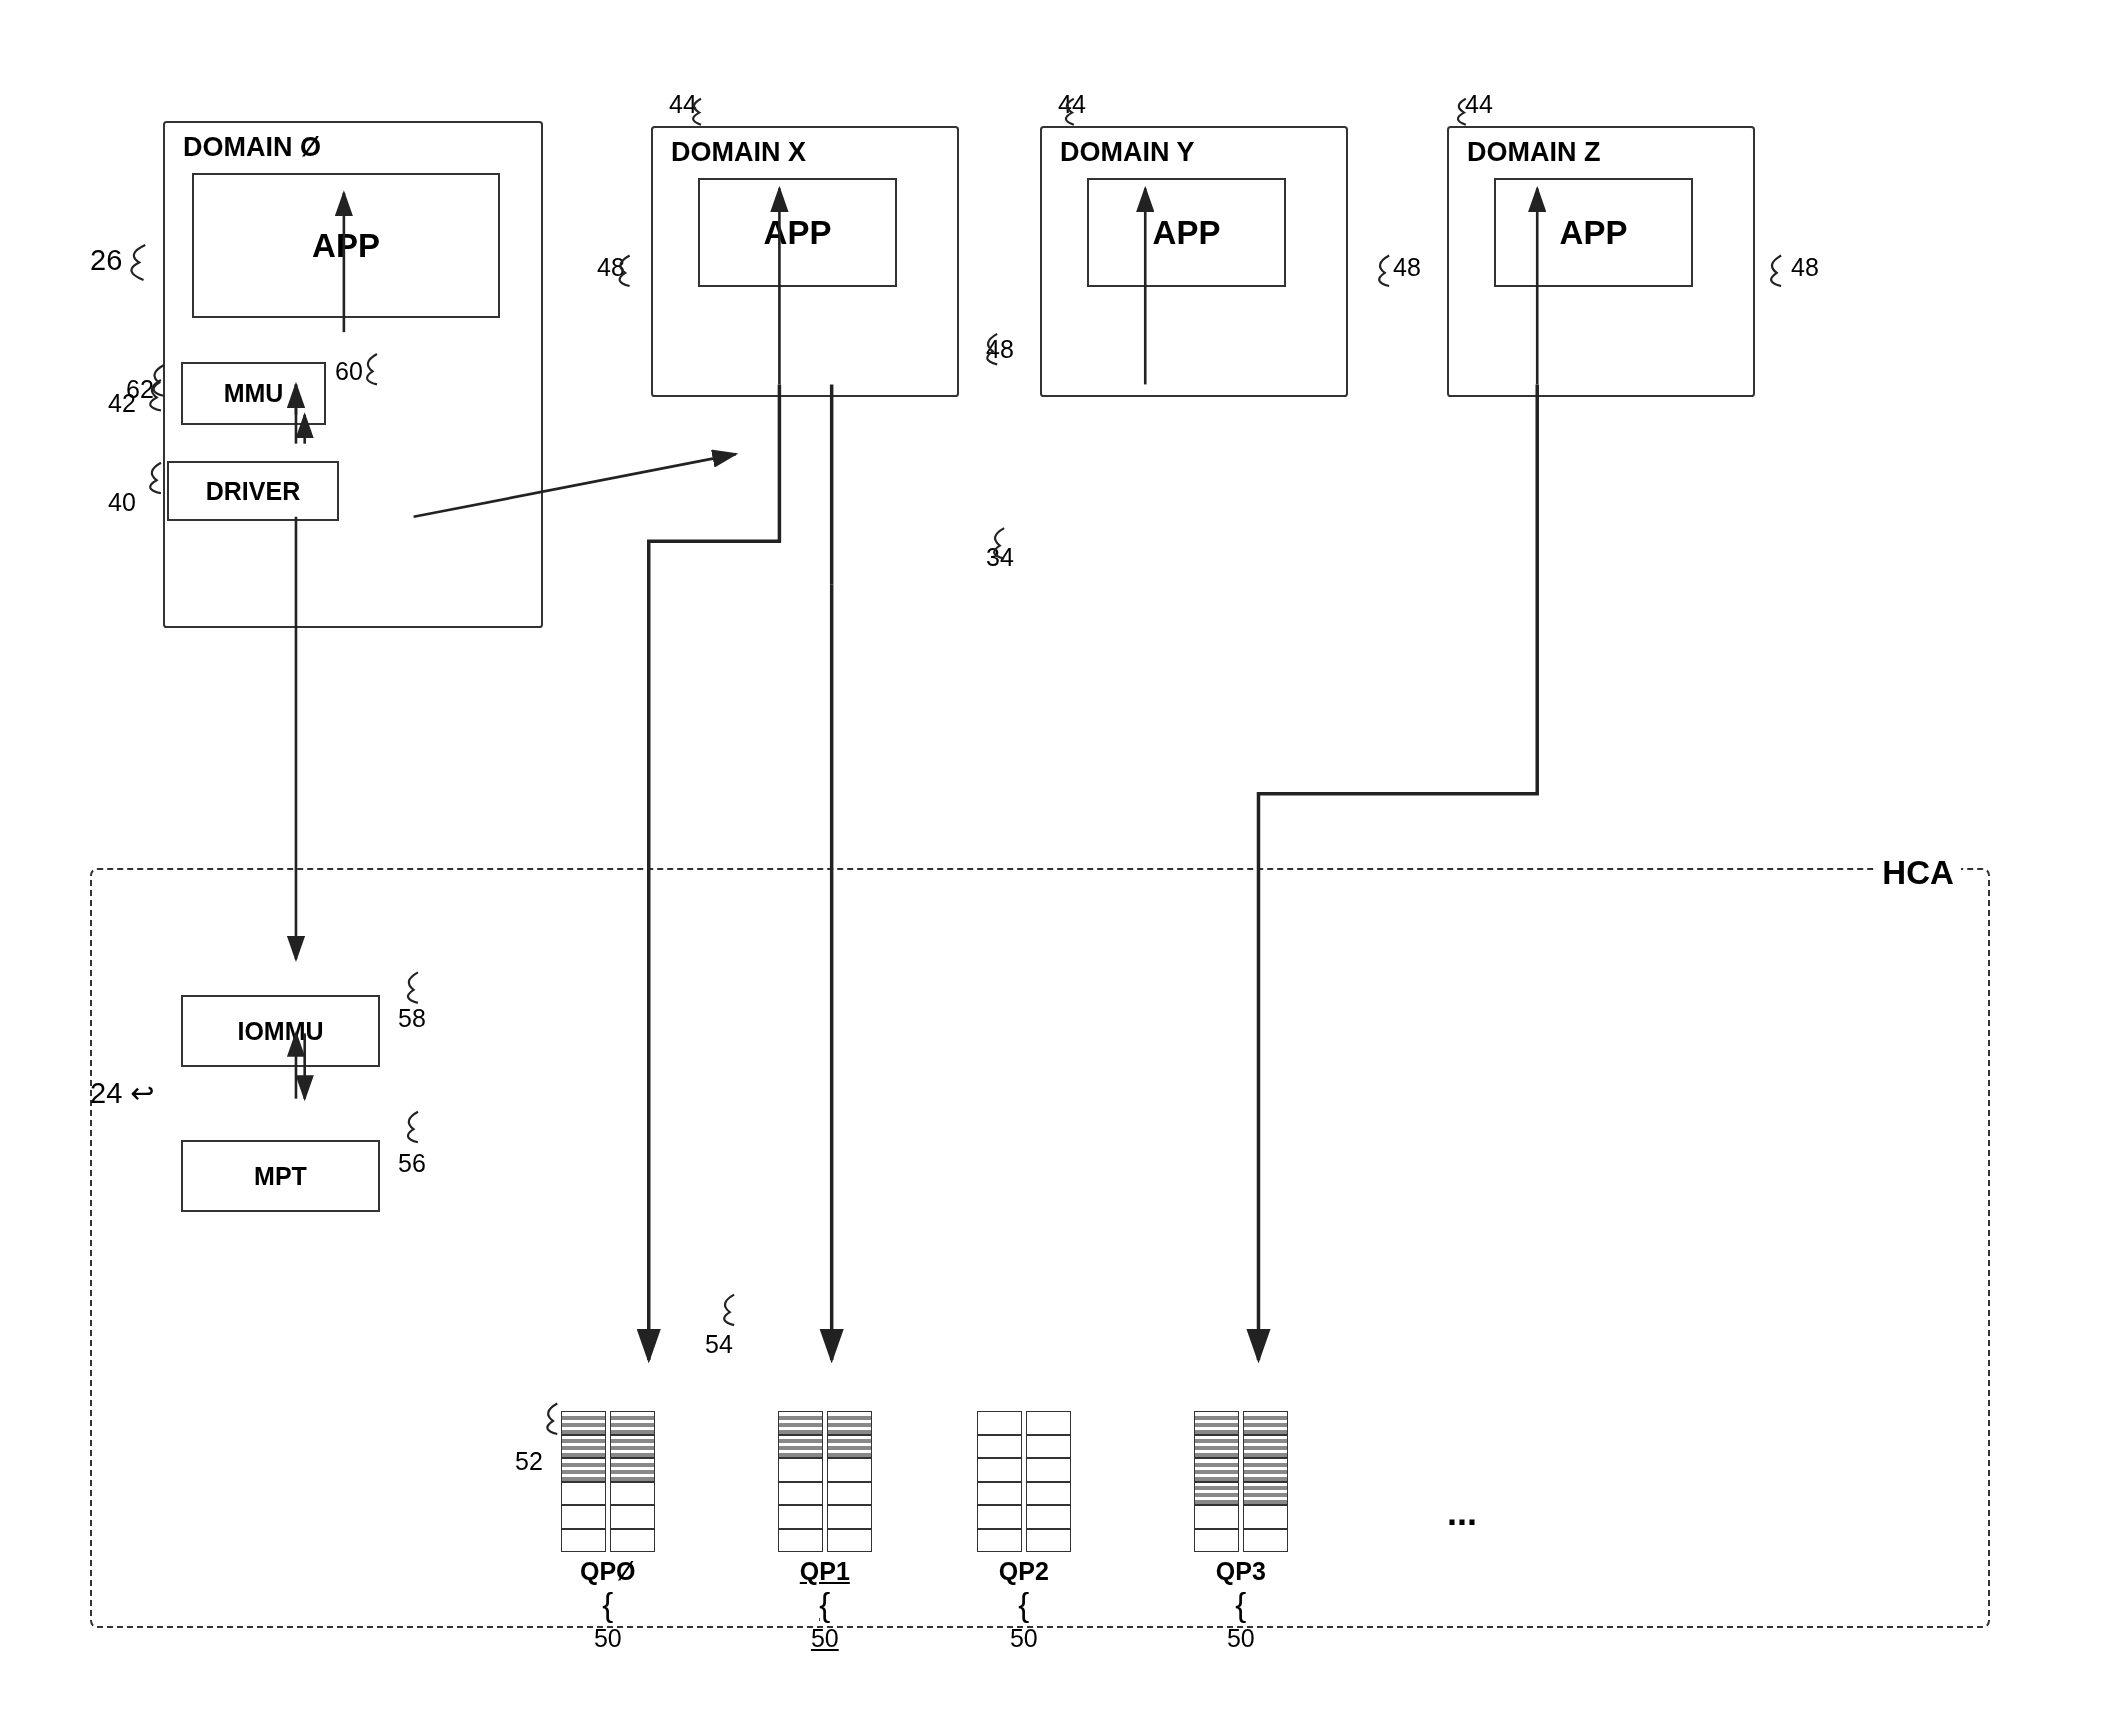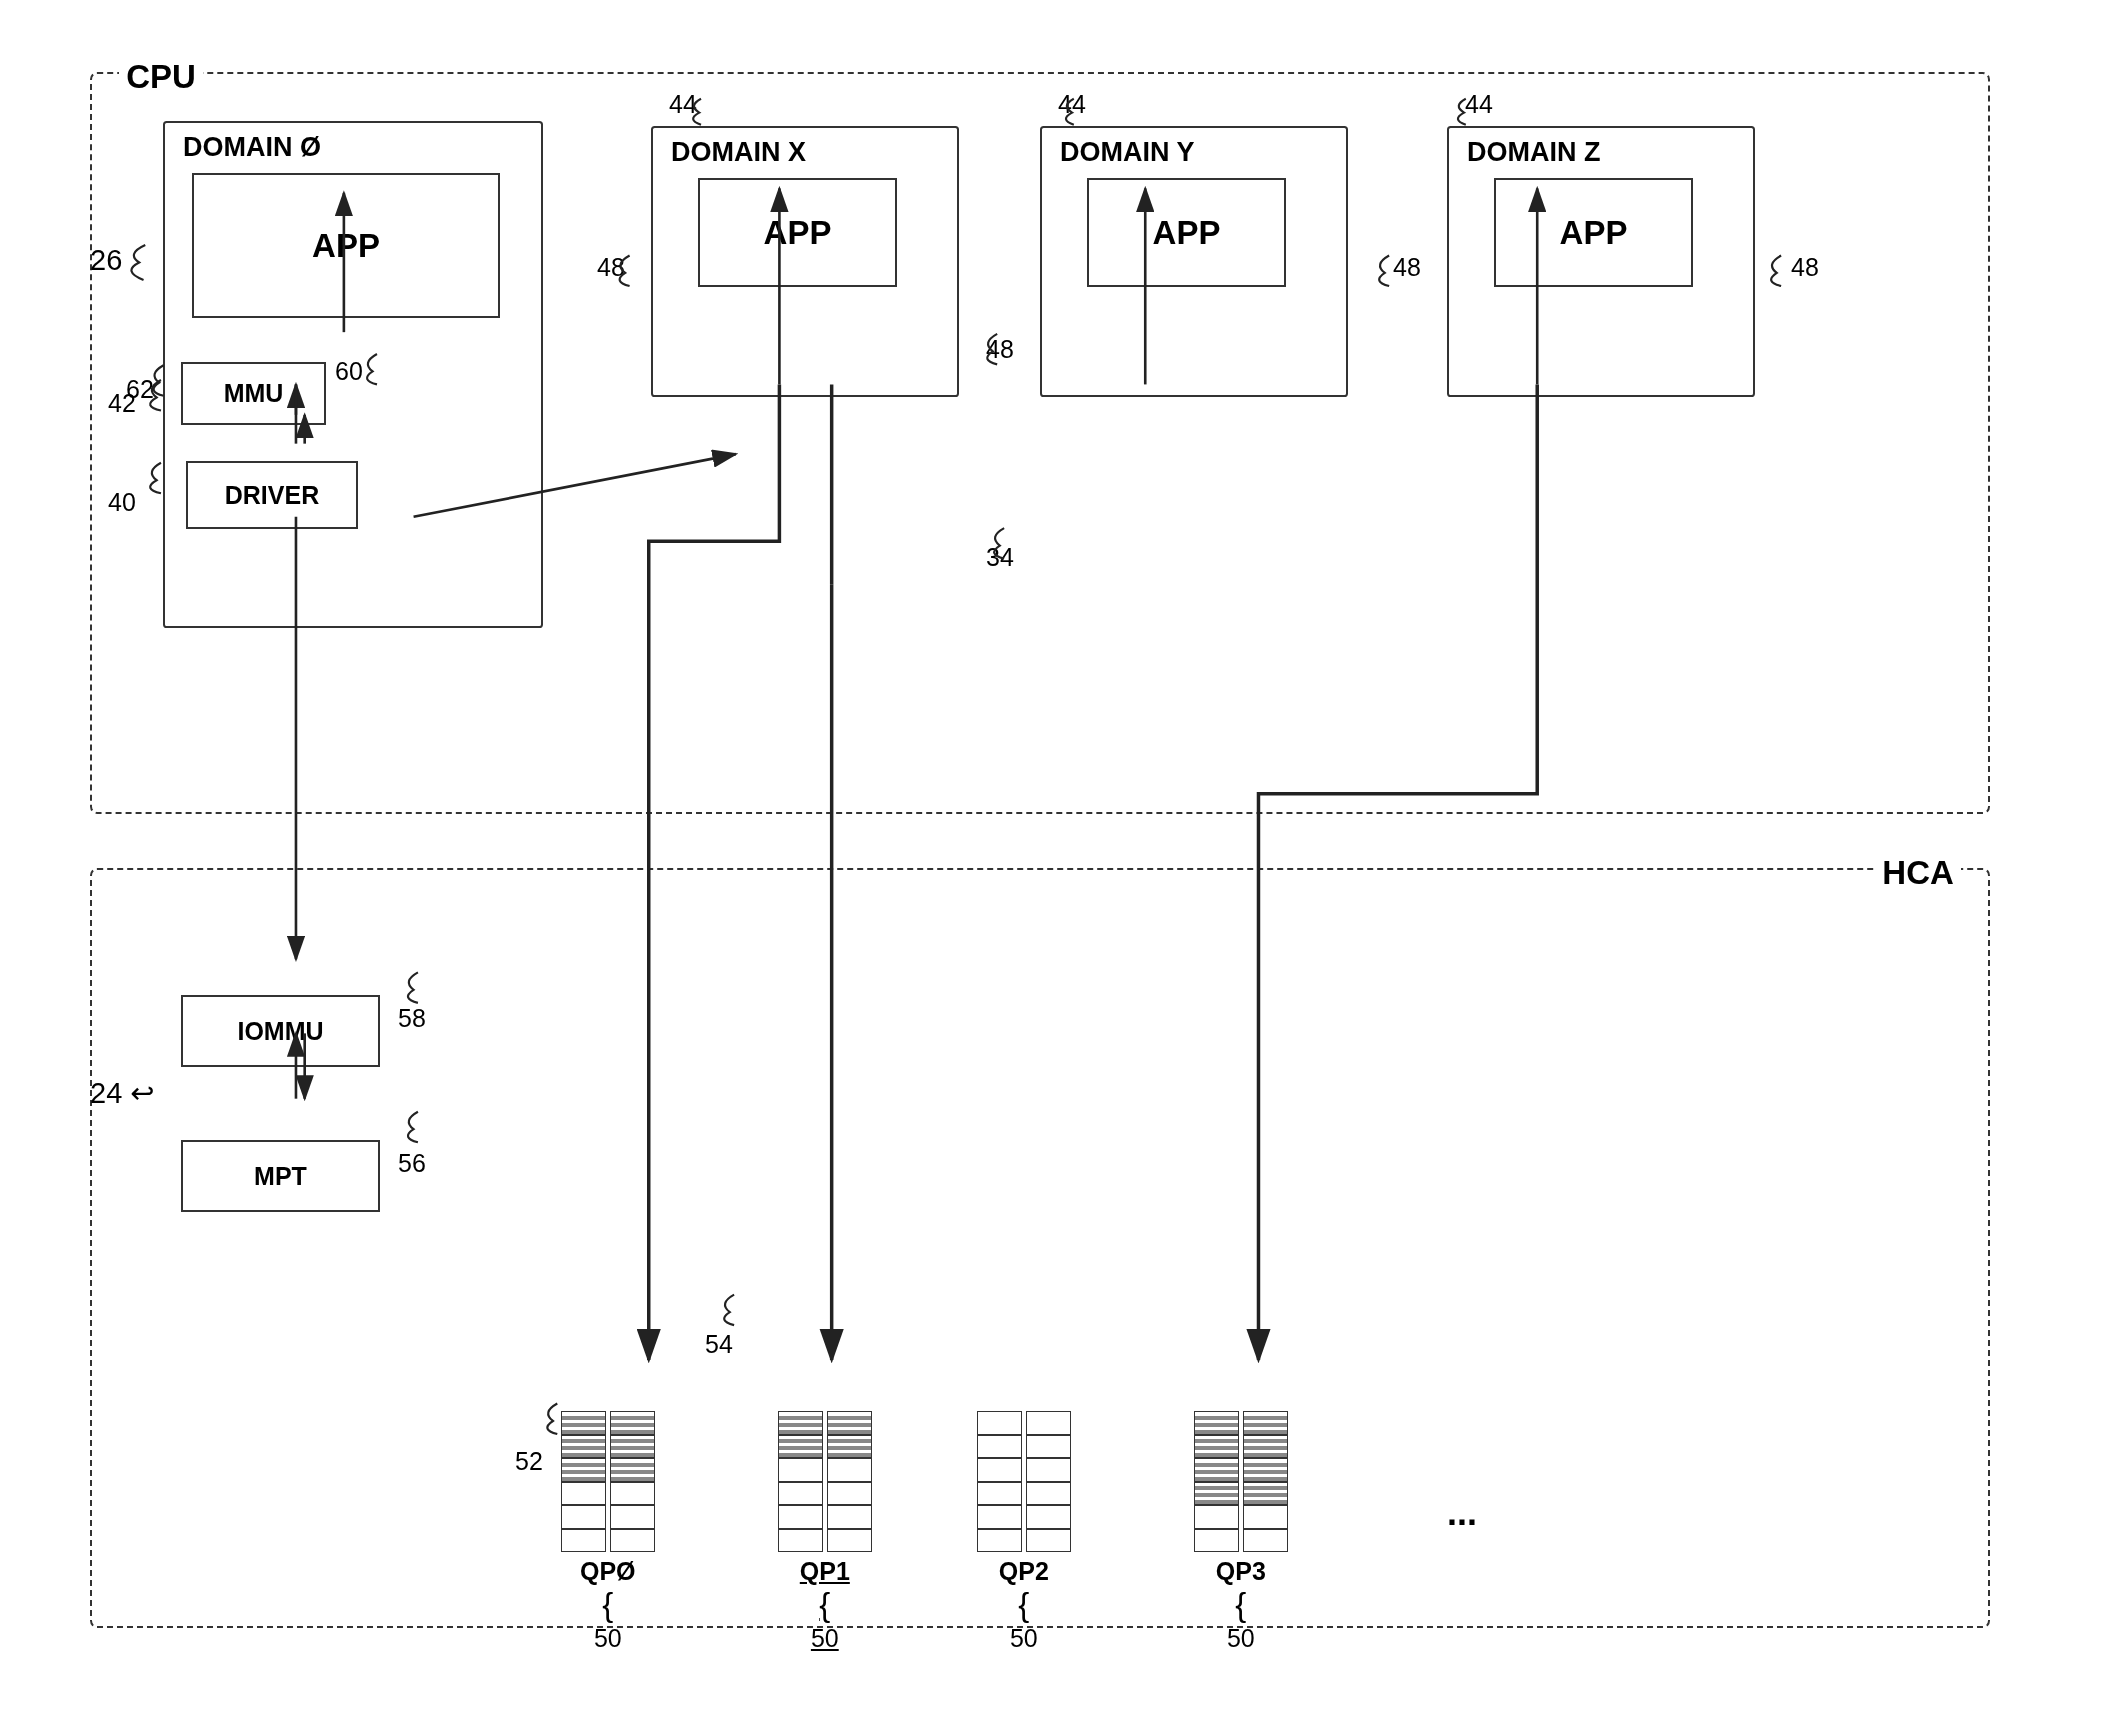--- a/index.html
+++ b/index.html
@@ -248,23 +248,20 @@
     .qp-ref {
       font-size: 25px;
       text-align: center;
     }
   </style>
 </head>
 <body>
 
 <div class="diagram-container">
 
-  <div class="cpu-box">
-    <span class="cpu-label">CPU</span>
-  </div>
 
   <div class="hca-box">
     <span class="hca-label">HCA</span>
   </div>
 
   <div class="domain0-box" style="top:85px; left:127px;padding-left:23px;">
     <span class="domain0-label">DOMAIN Ø</span>
 
     <div class="app-box-domain0">
       <span class="app-label">APP</span>
@@ -290,21 +287,21 @@
     <div class="app-box-small">
       <span class="app-label">APP</span>
     </div>
   </div>
 
 
   <div class="mmu-box" style="top:326px; left:145px;">
     <span>MMU</span>
   </div>
 
-  <div class="driver-box" style="top:425px; left:150px; width:172px; height:68px;">
+  <div class="driver-box" style="top:425px; left:131px; width:172px; height:60px;">
     <span>DRIVER</span>
   </div>
 
   <div class="iommu-box" style="top:959px; left:145px; width:199px;">
     <span>IOMMU</span>
   </div>
 
   <div class="mpt-box" style="top:1104px; left:145px; width:199px;">
     <span>MPT</span>
   </div>

